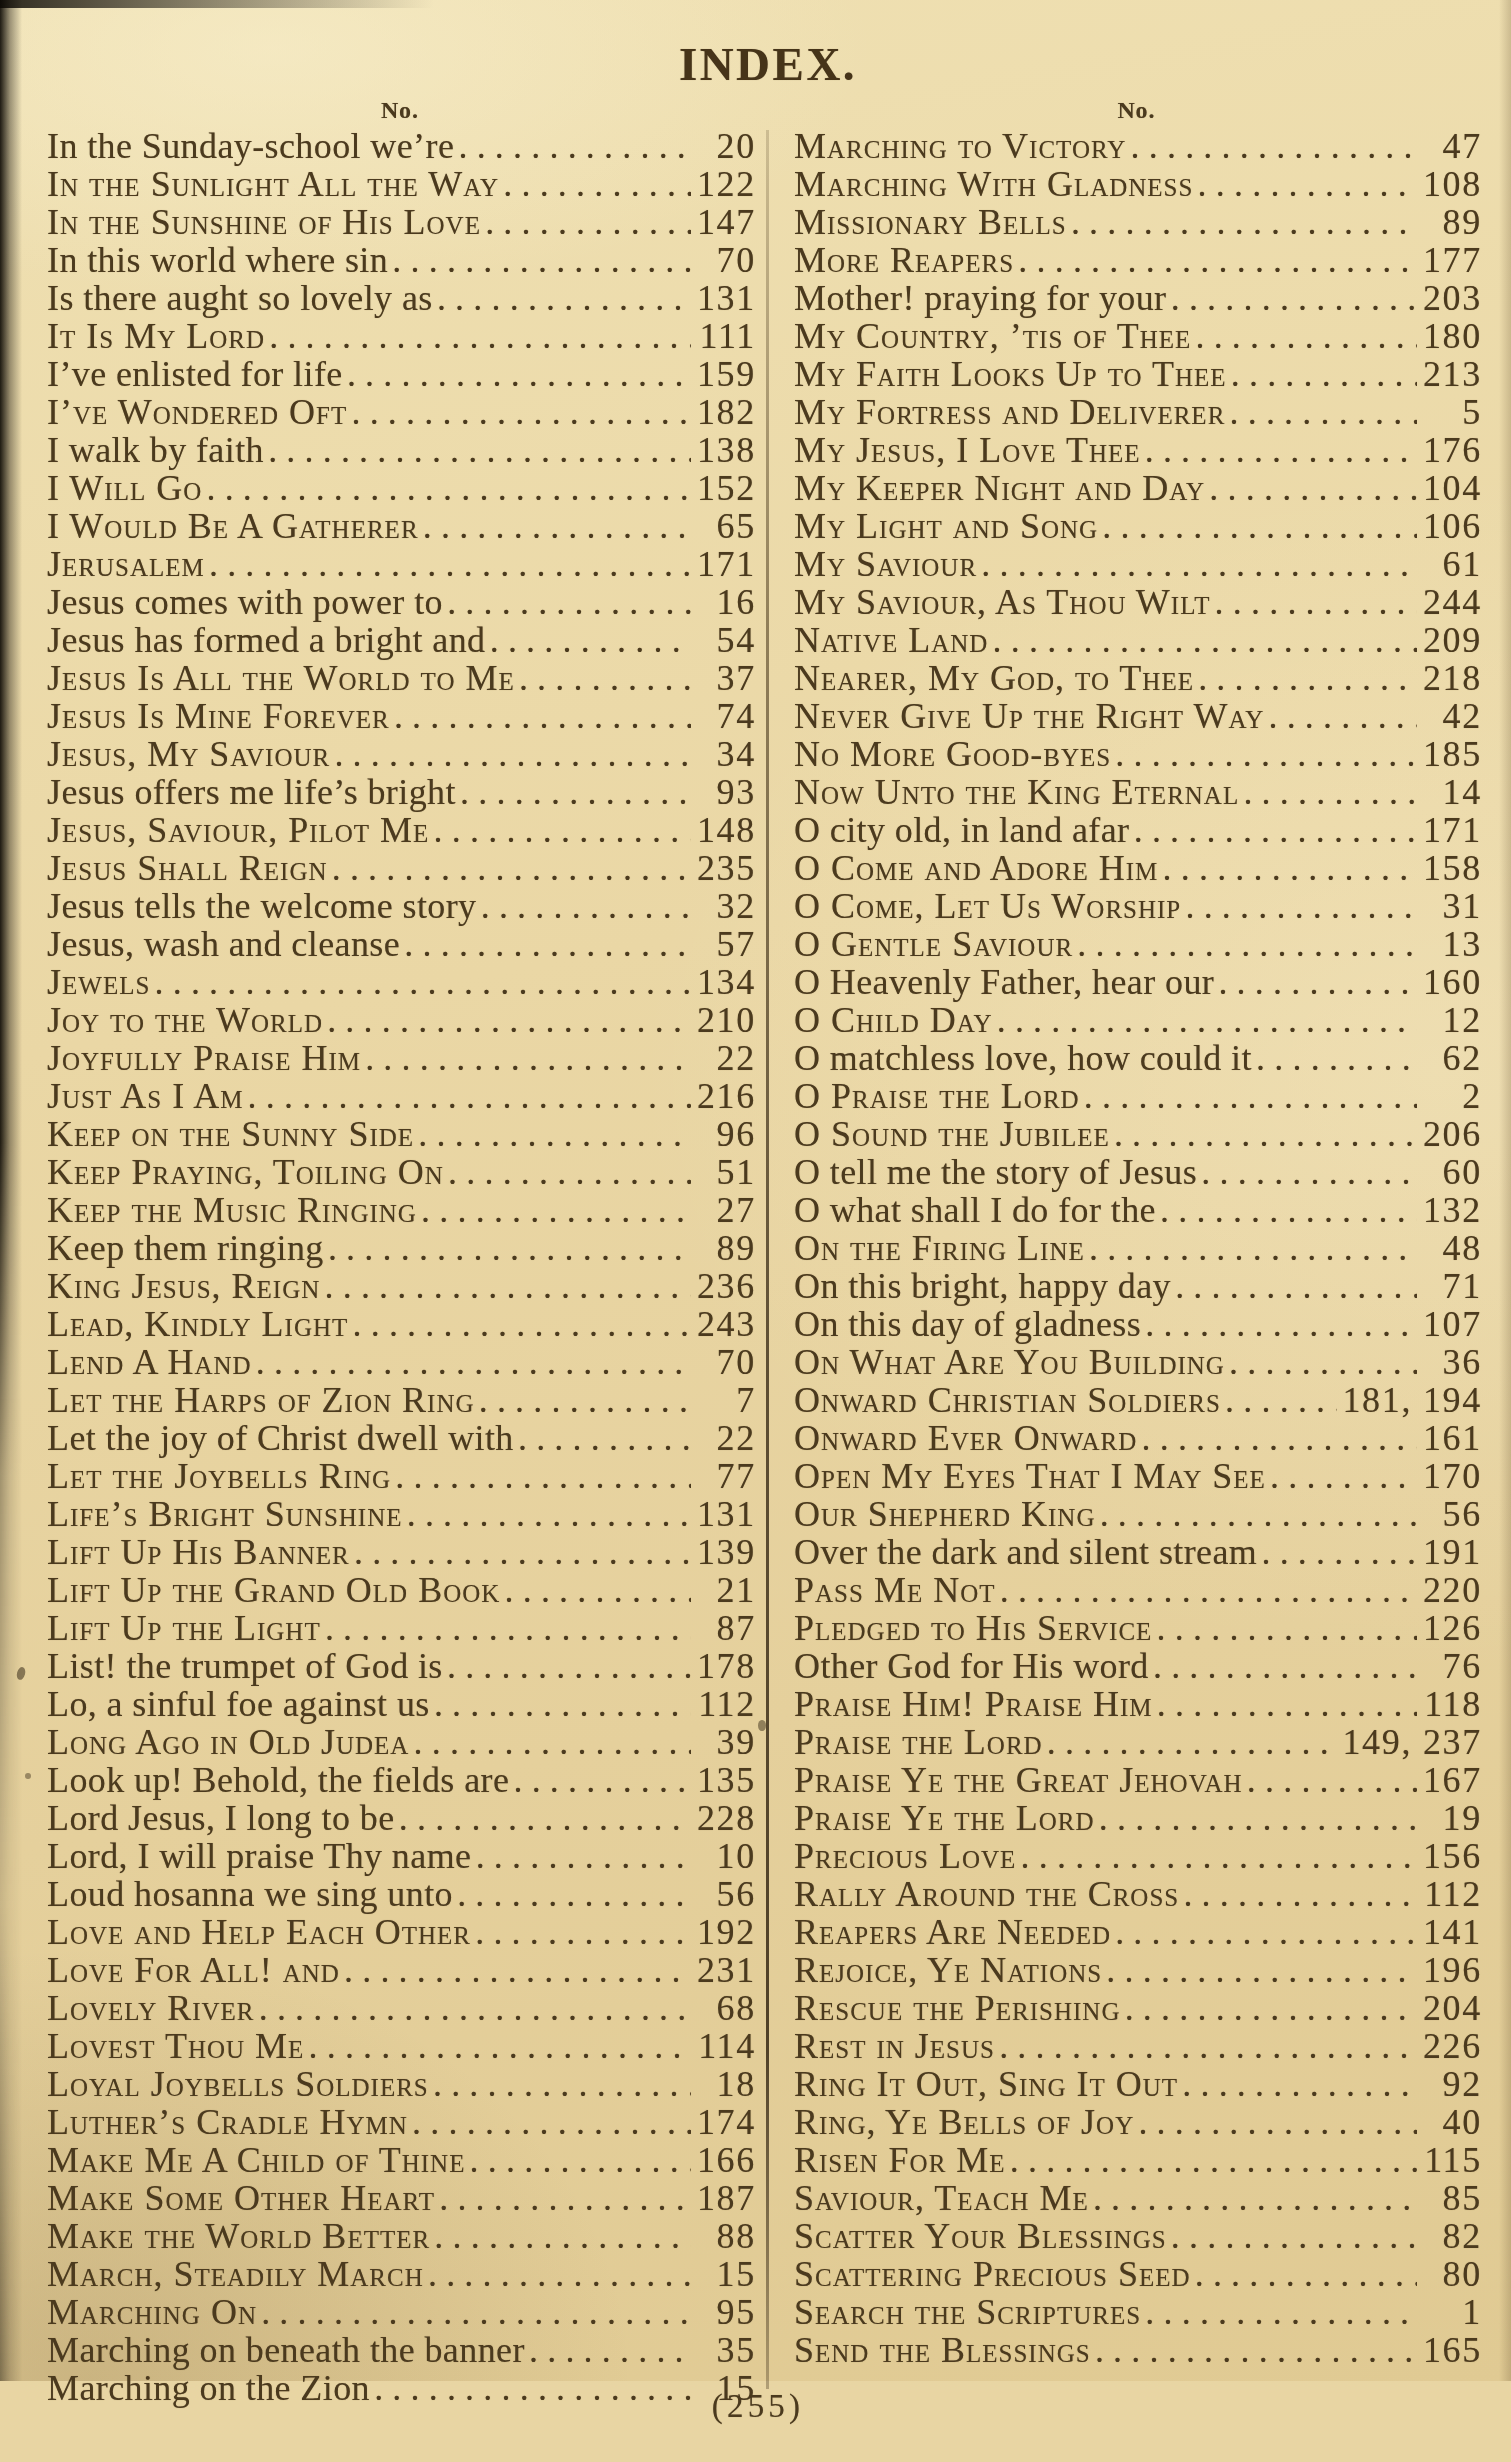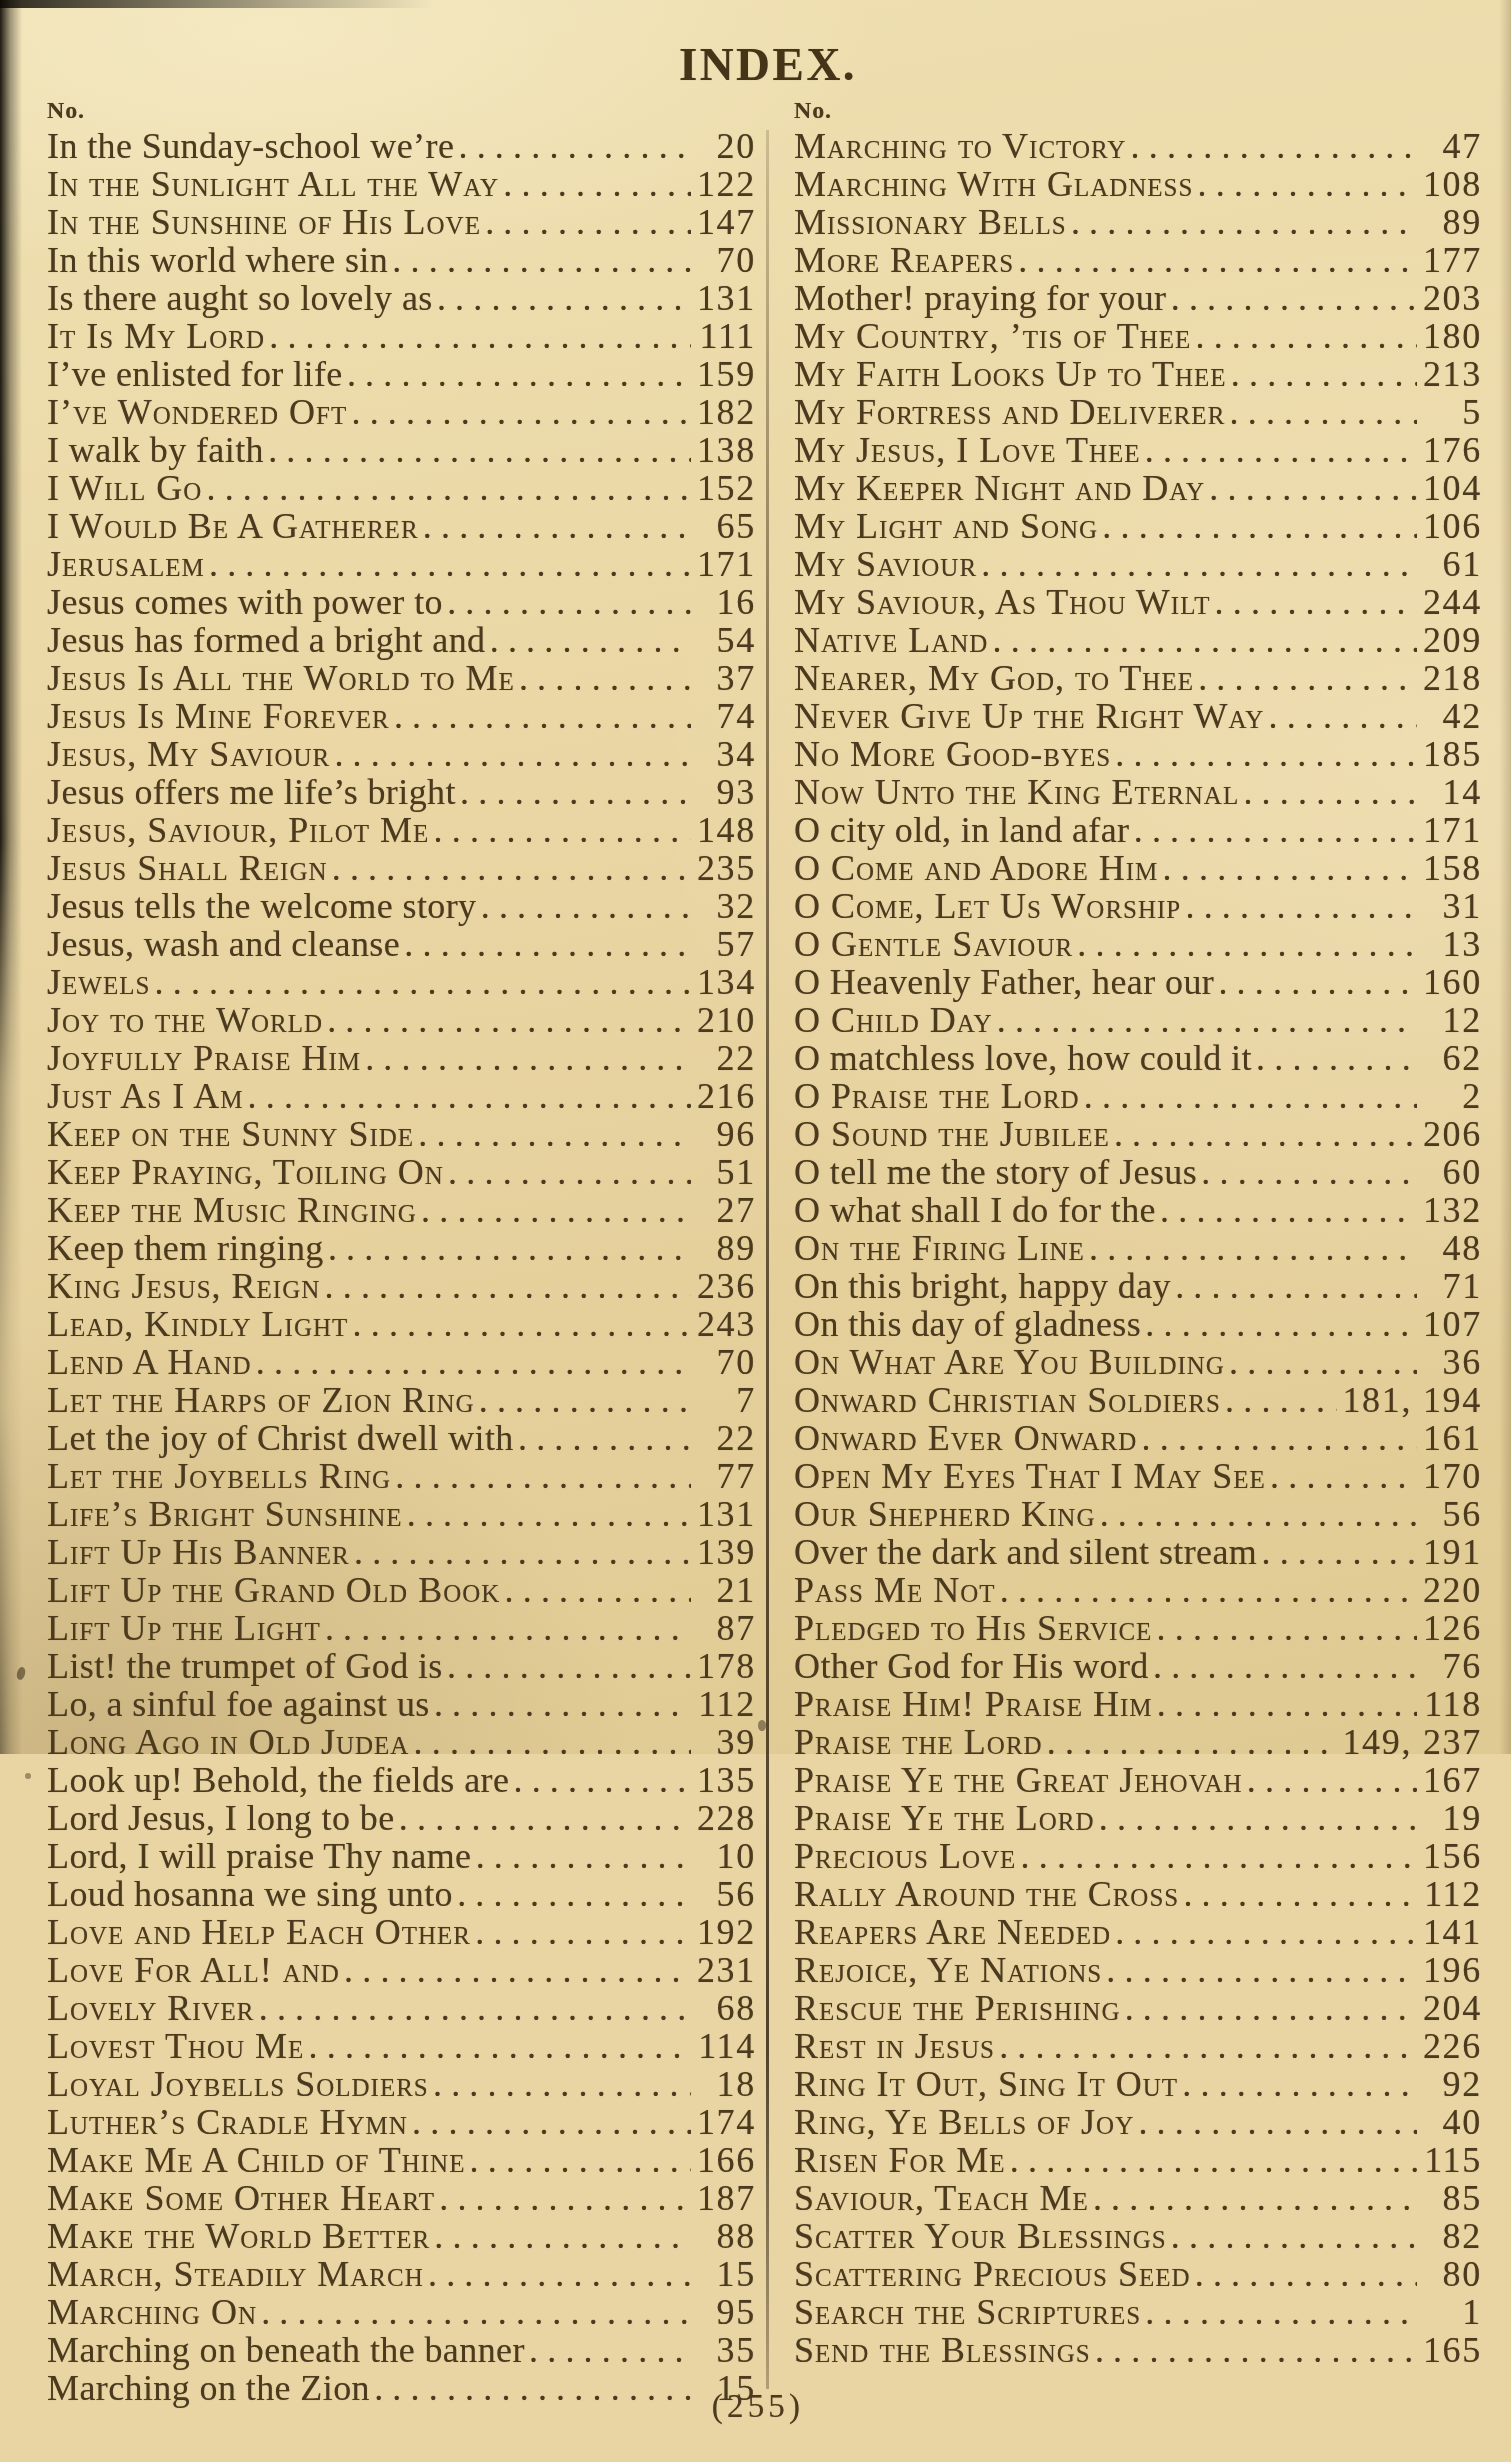--- a/index.html
+++ b/index.html
@@ -3,21 +3,21 @@
 <meta charset="utf-8">
 <style>
   html,body{margin:0;padding:0;}
   body{
     width:1512px;height:2462px;
     font-family:"Liberation Serif", serif;
     background:#e8d5a3;
     overflow:hidden;
   }
   .page{
-    position:relative;width:1512px;height:1754px;
+    position:relative;width:1512px;height:2381px;
     color:#4b3a1e;
     background:
       radial-gradient(1003px 418px at 18% 2%, rgba(250,242,210,.50), transparent 60%),
       radial-gradient(836px 668px at 6% 100%, rgba(110,85,45,.20), transparent 65%),
       radial-gradient(1337px 1003px at 95% 45%, rgba(255,248,222,.25), transparent 60%),
       linear-gradient(170deg,#efe0b2 0%, #ead7a5 40%, #e5d09c 70%, #e0ca93 100%);
     text-shadow:0 0 0.8px rgba(74,56,28,.45);
   }
   .scan-edge-left{
     position:absolute;left:0;top:0;bottom:0;width:22px;
@@ -35,21 +35,21 @@
   }
   .title{
     position:absolute;top:37px;left:768px;transform:translateX(-50%);
     font-size:47px;font-weight:bold;letter-spacing:2.5px;color:#463419;
   }
   .col{position:absolute;top:94px;}
   .col-left{left:47px;width:709px;}
   .col-right{left:794px;width:688px;}
   .no-label{
     height:33px;line-height:33px;font-size:24px;font-weight:bold;
-    text-align:left;padding-right:3.3px;letter-spacing:0.8px;
+    text-align:center;padding-right:3.3px;letter-spacing:0.8px;
   }
   .row{
     display:flex;align-items:baseline;
     height:38px;line-height:38px;font-size:36px;white-space:nowrap;
   }
   .row .t{flex:0 0 auto;letter-spacing:0.4px;}
   .row.sc .t{font-variant:small-caps;letter-spacing:1px;}
   .row .leader{
     flex:1 1 0;min-width:6.7px;overflow:hidden;white-space:nowrap;
     padding-left:4.2px;

